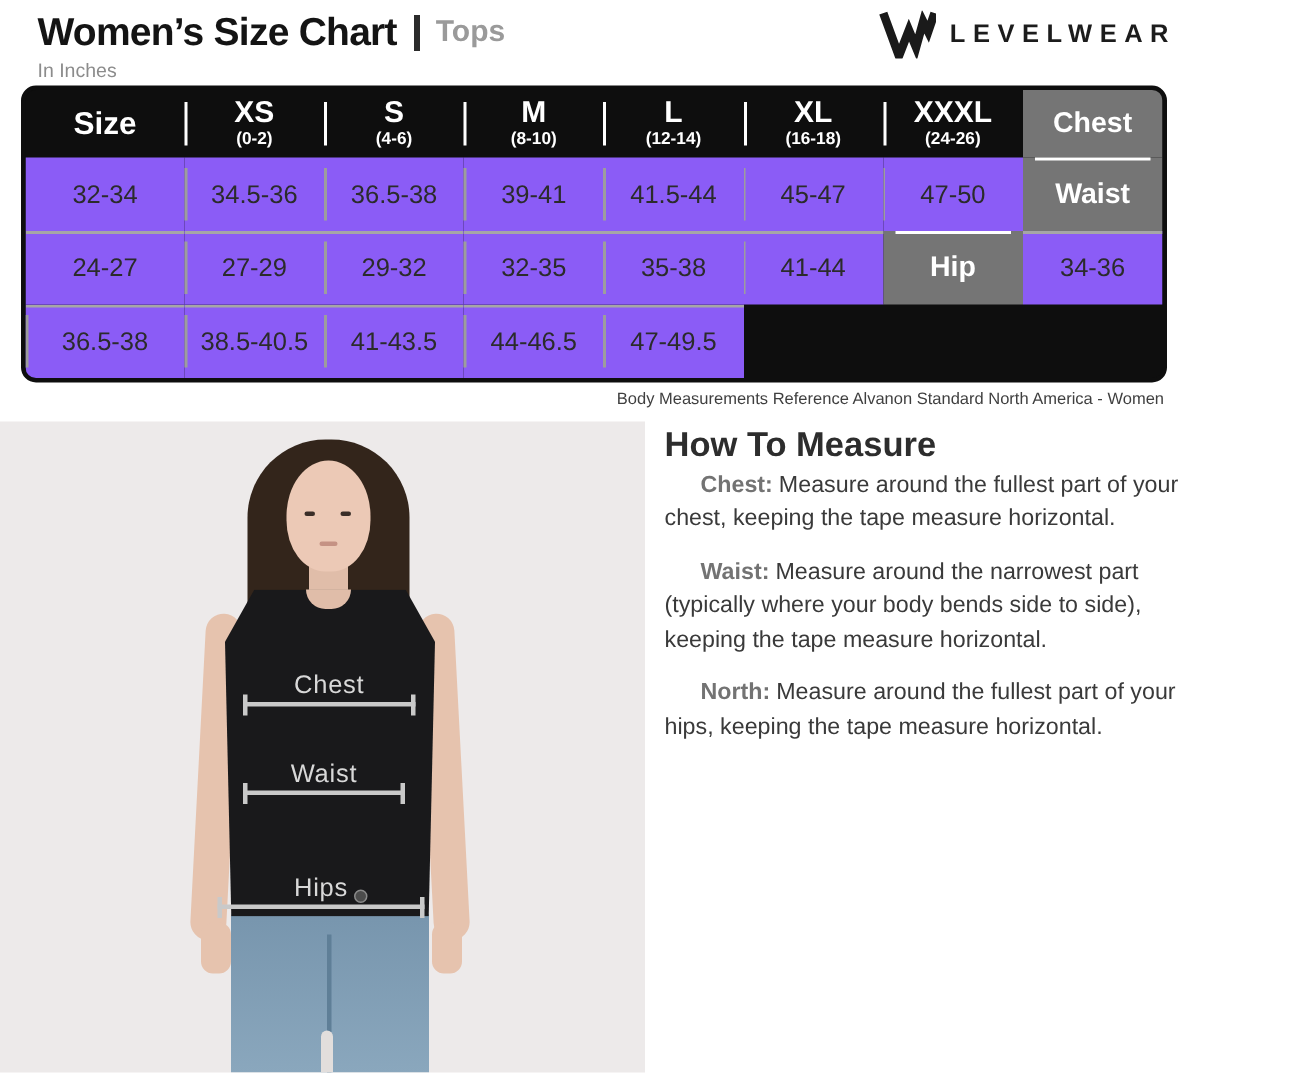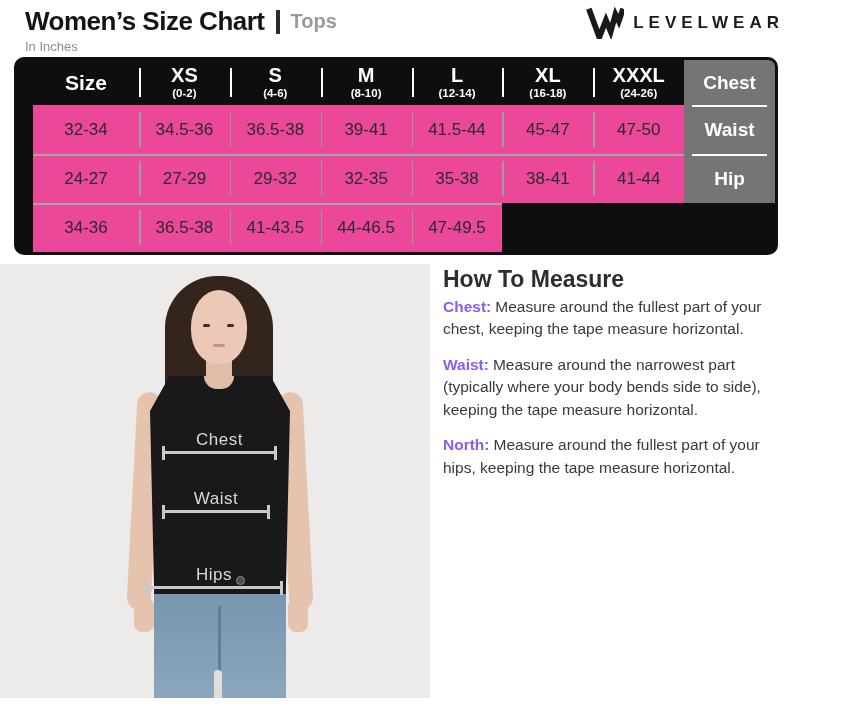--- a/index.html
+++ b/index.html
@@ -24,21 +24,20 @@
   .logo-mark { width: 38px; height: 32px; }
   .logo-text { font-size: 17px; font-weight: bold; letter-spacing: 5px; color: #1c1c1c; }
 
   
   .chart-frame {
     margin: 7px 14px 0 14px;
     border: 3px solid #0e0e0e;
     border-radius: 10px;
     overflow: hidden;
     background: #0e0e0e;
-    padding-left: 16px;
   }
   .chart-grid {
     display: grid;
     grid-template-columns: 106px repeat(7, 1fr);
     grid-template-rows: 45px 49px 49px 49px;
   }
   .hcell {
     background: #0e0e0e; color: #fff; position: relative;
     display: flex; align-items: center; justify-content: center;
   }
@@ -50,21 +49,21 @@
   .sz { font-size: 20px; font-weight: bold; }
   .rg { font-size: 11.5px; font-weight: bold; margin-top: 3px; }
   .lcell {
     background: #757575; color: #fff; font-weight: bold; font-size: 19px;
     display: flex; align-items: center; justify-content: center; position: relative;
   }
   .lcell.lsep::before {
     content:""; position:absolute; top:0; left:8px; right:8px; height:2px; background:#fff;
   }
   .dcell {
-    background: #ec4899; color: #2b2b2b; font-size: 17px;
+    background: #8b5cf6; color: #2b2b2b; font-size: 17px;
     display: flex; align-items: center; justify-content: center; position: relative;
   }
   .dcell.vsep::before {
     content:""; position:absolute; left:0; top:7px; bottom:7px; width:1.5px; background:#9d9d9d;
   }
   .dcell.rsep { box-shadow: inset 0 2px 0 0 #a6a6a6; }
 
   .footnote {
     text-align: right; margin: 5px 16px 0 0;
     font-size: 11px; color: #3f3f3f;
@@ -107,21 +106,21 @@
   .mline.waist { left: 162px; top: 246px; width: 108px; }
   .mline.hips  { left: 145px; top: 322px; width: 138px; }
   .mlabel { color: #d8d8d8; font-size: 17px; letter-spacing: 0.5px; text-align: center; }
   .mlabel.chest { left: 162px; top: 166px; width: 115px; }
   .mlabel.waist { left: 162px; top: 225px; width: 108px; }
   .mlabel.hips  { left: 145px; top: 301px; width: 138px; }
 
   .guide { flex: 1; padding: 2px 6px 0 0; }
   .guide-heading { font-size: 23px; font-weight: bold; color: #2d2d2d; margin-bottom: 3px; }
   .measure-item { font-size: 15.5px; color: #3a3a3a; line-height: 1.45; margin-bottom: 13px; }
-  .measure-item strong { color: #8b5cf6; margin-right: 4px; }
+  .measure-item strong { color: #737373; margin-right: 4px; margin-left: 24px; }
 </style>
 </head>
 <body>
 
 <div class="page">
 
   <div class="header">
     <div class="title-row">
       <span class="page-title">Women’s Size Chart</span>
       <span class="title-divider"></span>
@@ -176,32 +175,33 @@
       <div class="dcell vsep">41.5-44</div>
       <div class="dcell vsep">45-47</div>
       <div class="dcell vsep">47-50</div>
 
       <div class="lcell lsep">Waist</div>
       <div class="dcell rsep">24-27</div>
       <div class="dcell vsep rsep">27-29</div>
       <div class="dcell vsep rsep">29-32</div>
       <div class="dcell vsep rsep">32-35</div>
       <div class="dcell vsep rsep">35-38</div>
-      <div class="dcell vsep rsep">38-41</div>
       <div class="dcell vsep rsep">41-44</div>
 
       <div class="lcell lsep">Hip</div>
       <div class="dcell rsep">34-36</div>
       <div class="dcell vsep rsep">36.5-38</div>
+      <div class="dcell vsep rsep">38.5-40.5</div>
       <div class="dcell vsep rsep">41-43.5</div>
       <div class="dcell vsep rsep">44-46.5</div>
       <div class="dcell vsep rsep">47-49.5</div>
     </div>
   </div>
 
+  <div class="footnote">Body Measurements Reference Alvanon Standard North America - Women</div>
 
   <div class="main">
 
     <div class="photo">
       <div class="hair"></div>
       <div class="arm left"></div>
       <div class="arm right"></div>
       <div class="neck"></div>
       <div class="jeans"></div>
       <div class="jeans-seam"></div>

